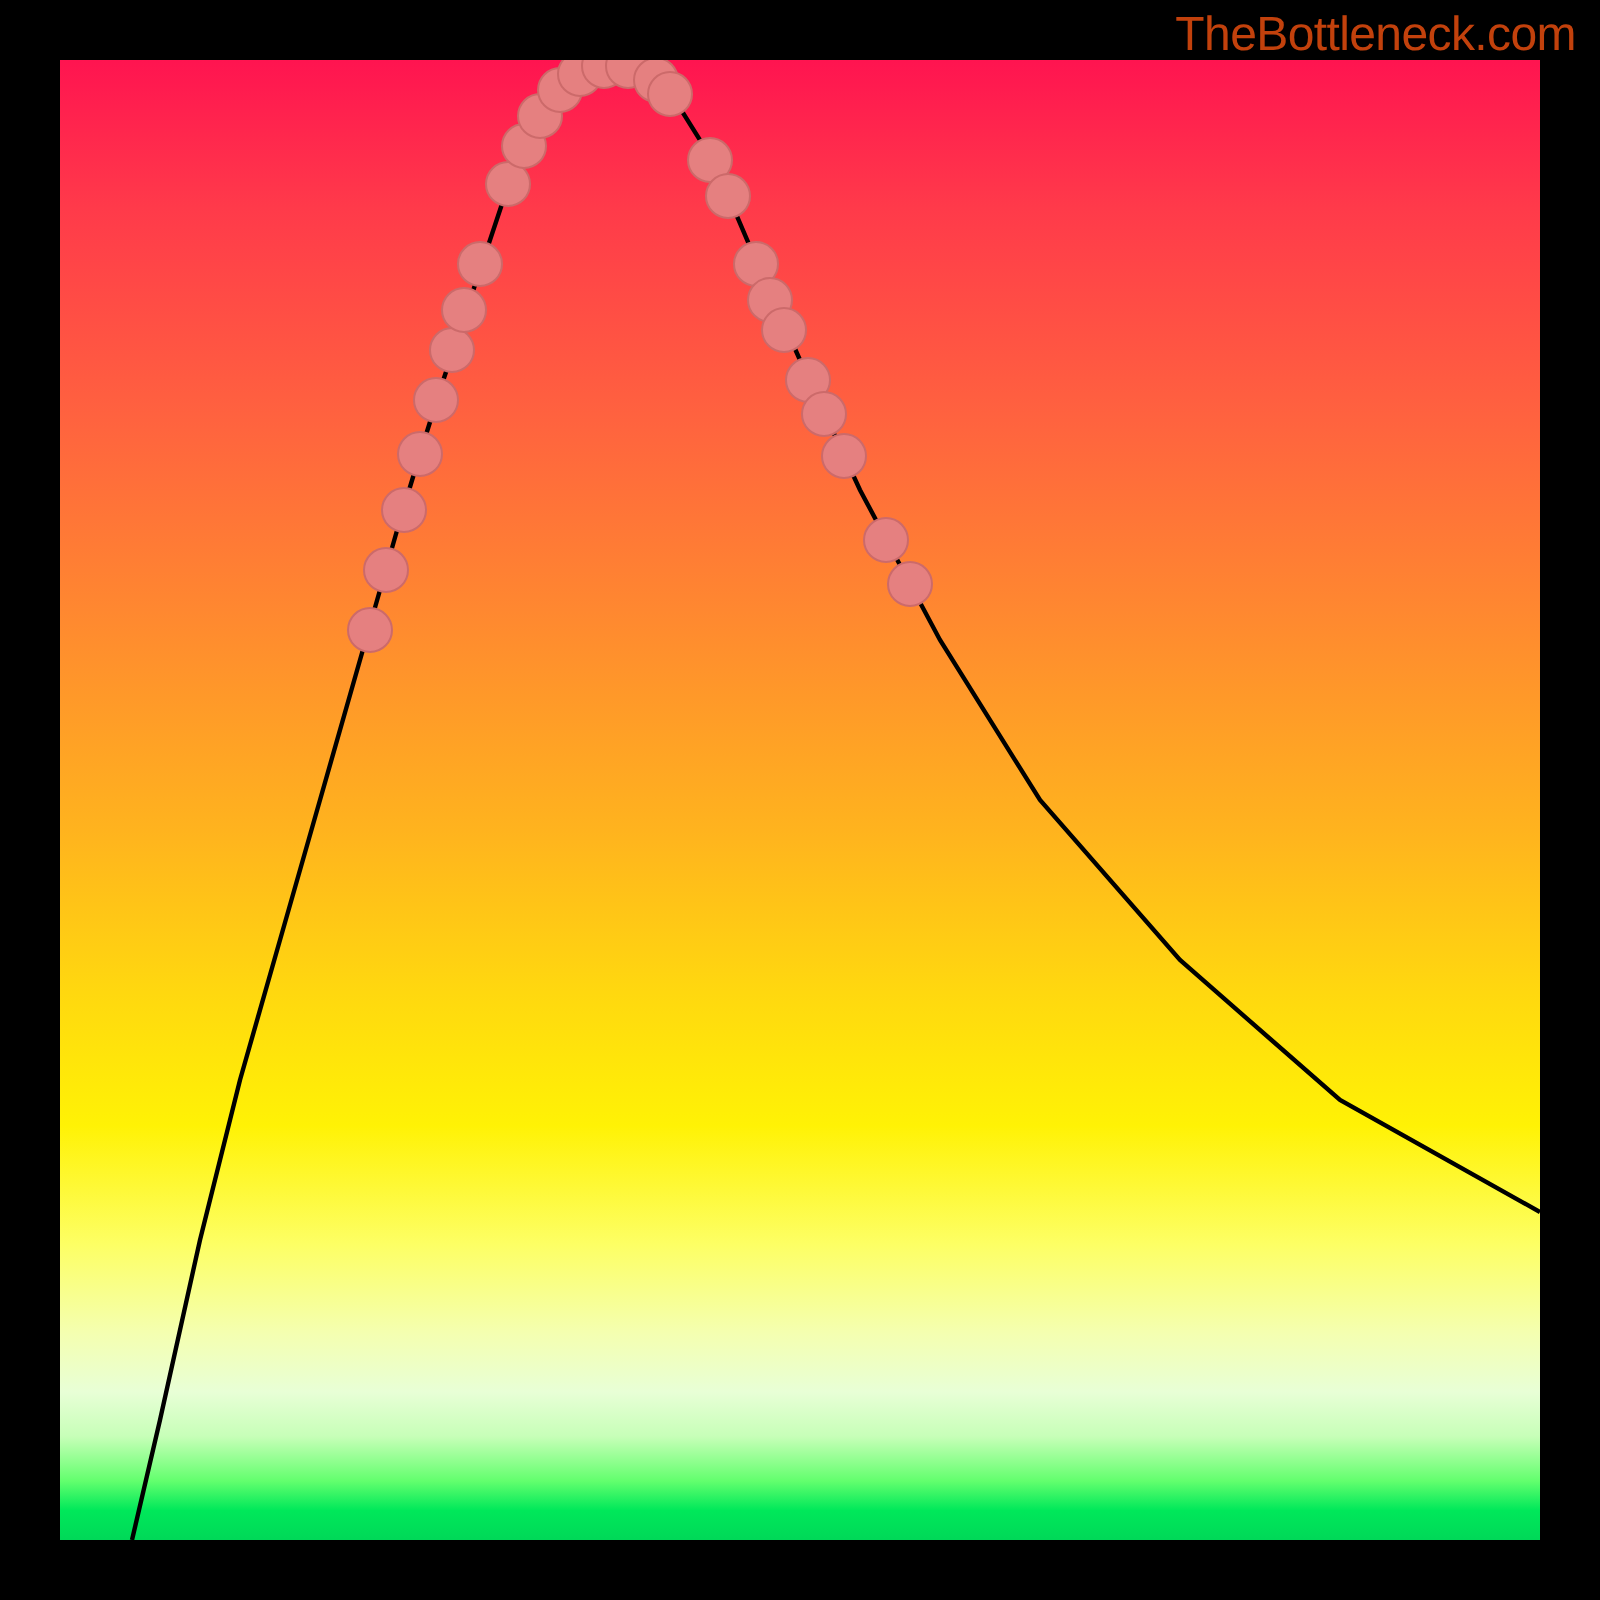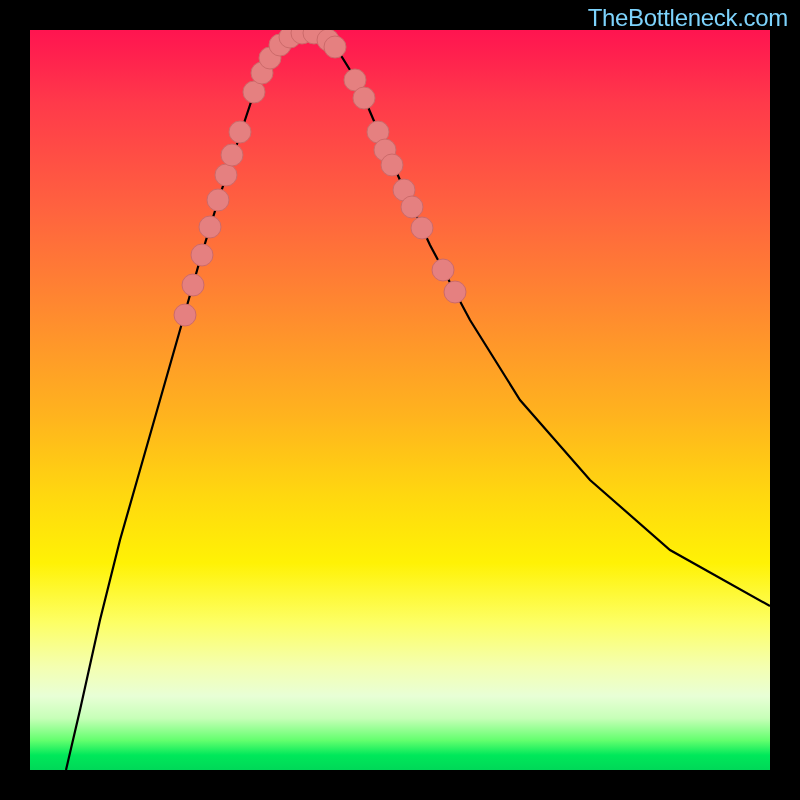--- a/index.html
+++ b/index.html
@@ -14,21 +14,21 @@
   .chart-wrap {
     position: relative;
     width: 800px;
     height: 800px;
     background: #000;
   }
   .attribution {
     position: absolute;
     top: 4px;
     right: 12px;
-    color: #7dd3fc;
+    color: #c2410c;
     font-size: 24px;
     font-weight: 400;
     letter-spacing: -0.3px;
   }
   .plot-area {
     position: absolute;
     left: 30px;
     top: 30px;
     width: 740px;
     height: 740px;

